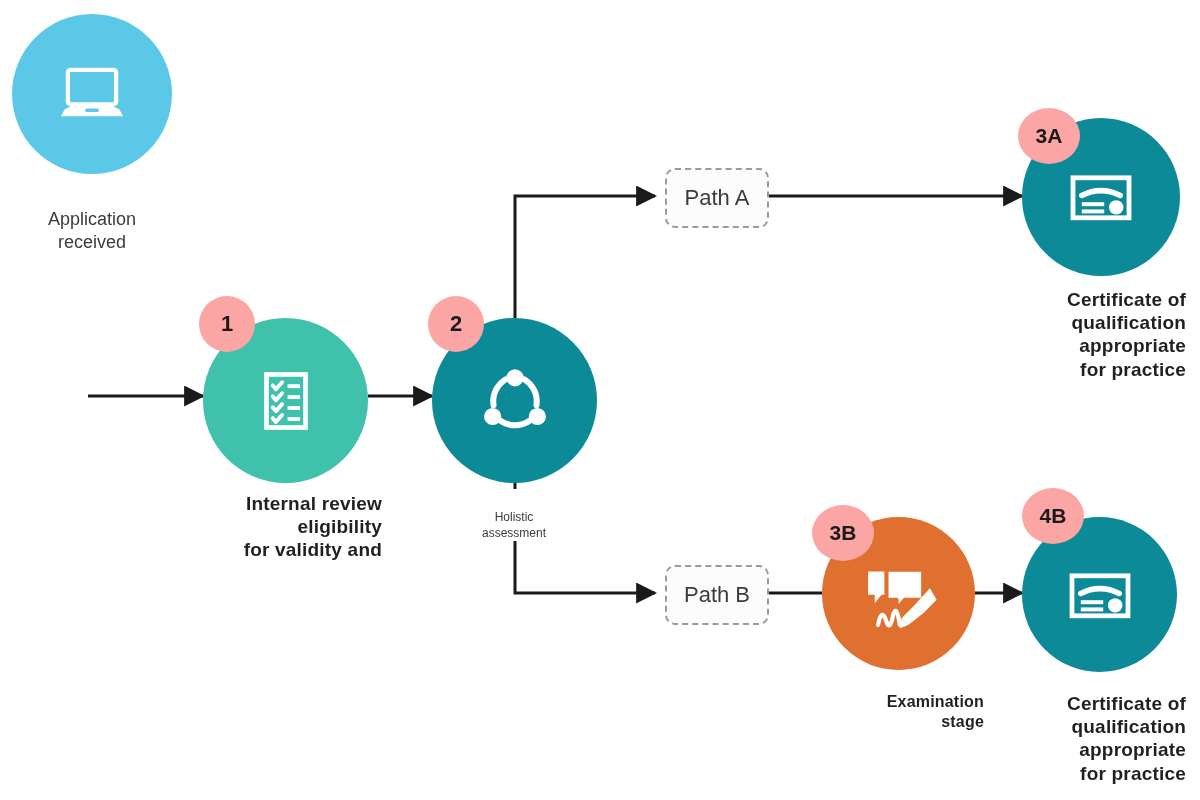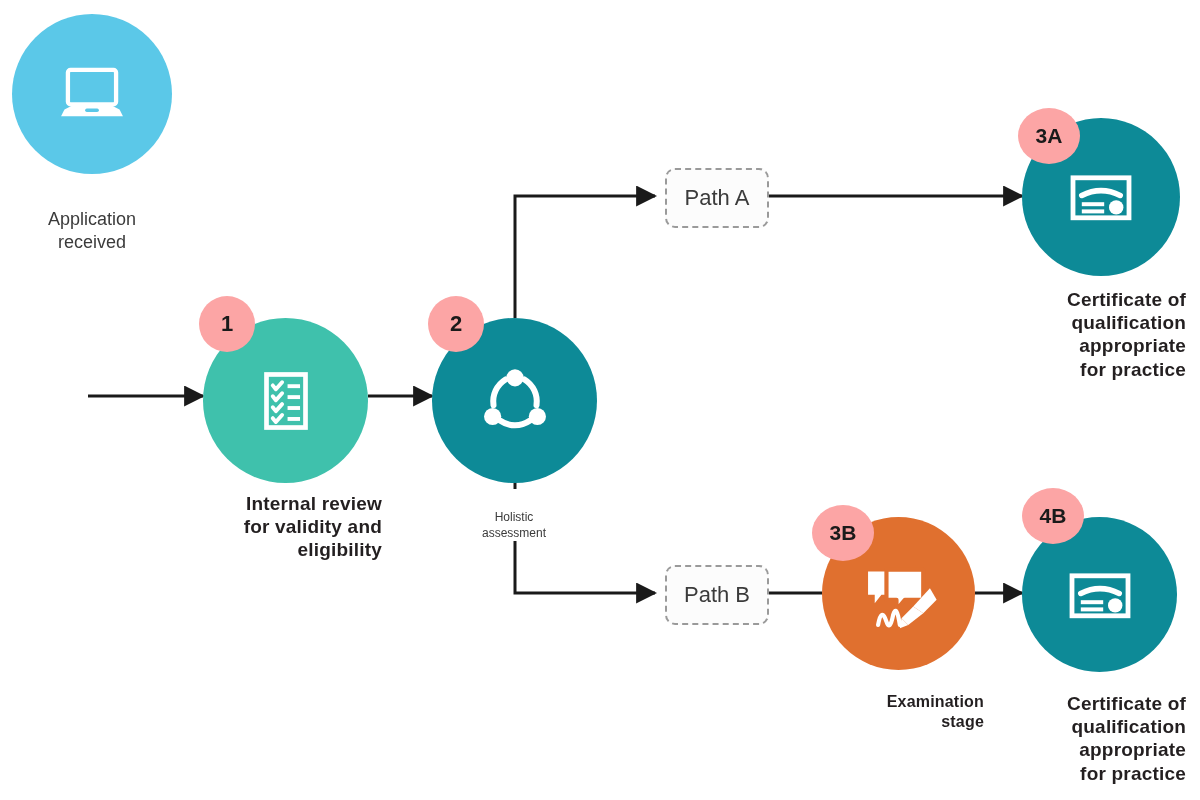--- a/index.html
+++ b/index.html
@@ -131,22 +131,22 @@
         <line x1="52" y1="59" x2="68" y2="59"></line>
         <line x1="52" y1="73" x2="68" y2="73"></line>
       </g>
     </svg>
   </div>
   <div class="badge" style="left:199px; top:296px; width:56px; height:56px; font-size:22px;">
     <span>1</span>
   </div>
   <div class="caption" style="left:190px; top:492px; width:192px; font-size:19px;">
     <div>Internal review</div>
+    <div>eligibility</div>
     <div>for validity and</div>
-    <div>eligibility</div>
   </div>
 
   <div class="node" style="left:432px; top:318px; width:165px; height:165px; background:#0D8A97;">
     <svg class="ic" width="86" height="86" viewBox="0 0 100 100">
       <g fill="none" stroke="#ffffff" stroke-width="7" stroke-linecap="round">
         <path d="M 39 25 A 30 30 0 0 0 25 55"></path>
         <path d="M 61 25 A 30 30 0 0 1 75 55"></path>
         <path d="M 33 73 A 30 30 0 0 0 67 73"></path>
       </g>
       <circle cx="50" cy="23" r="10" fill="#ffffff"></circle>

